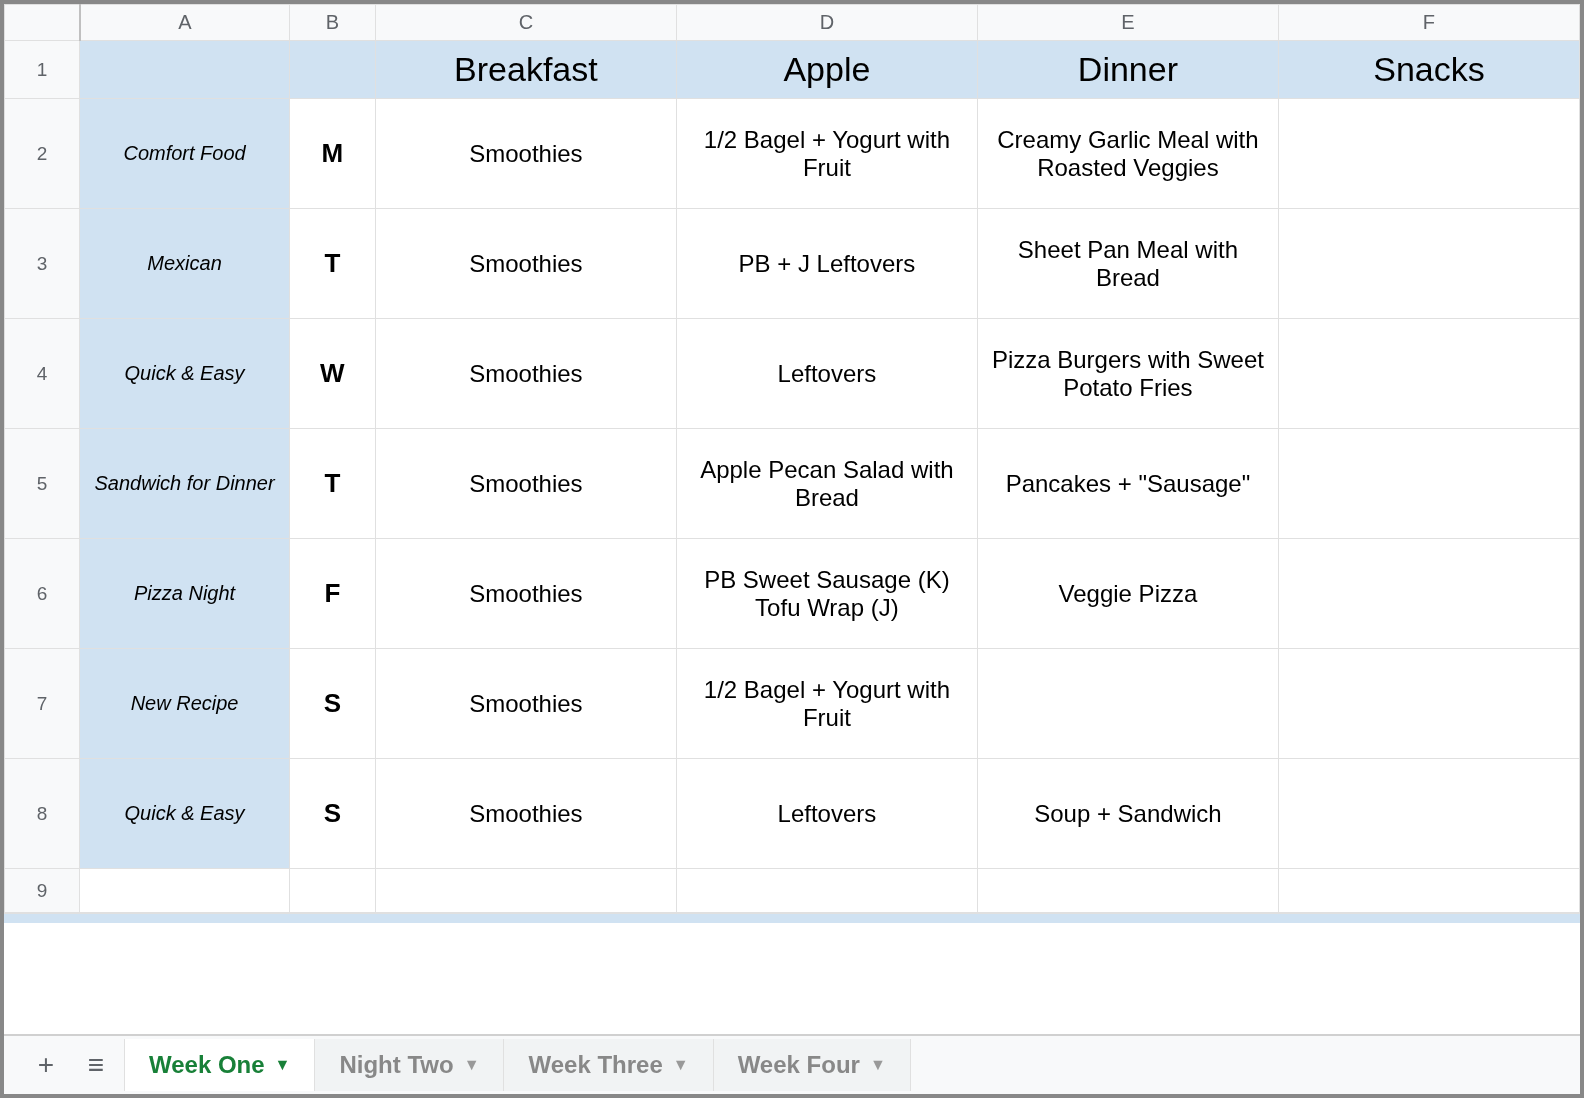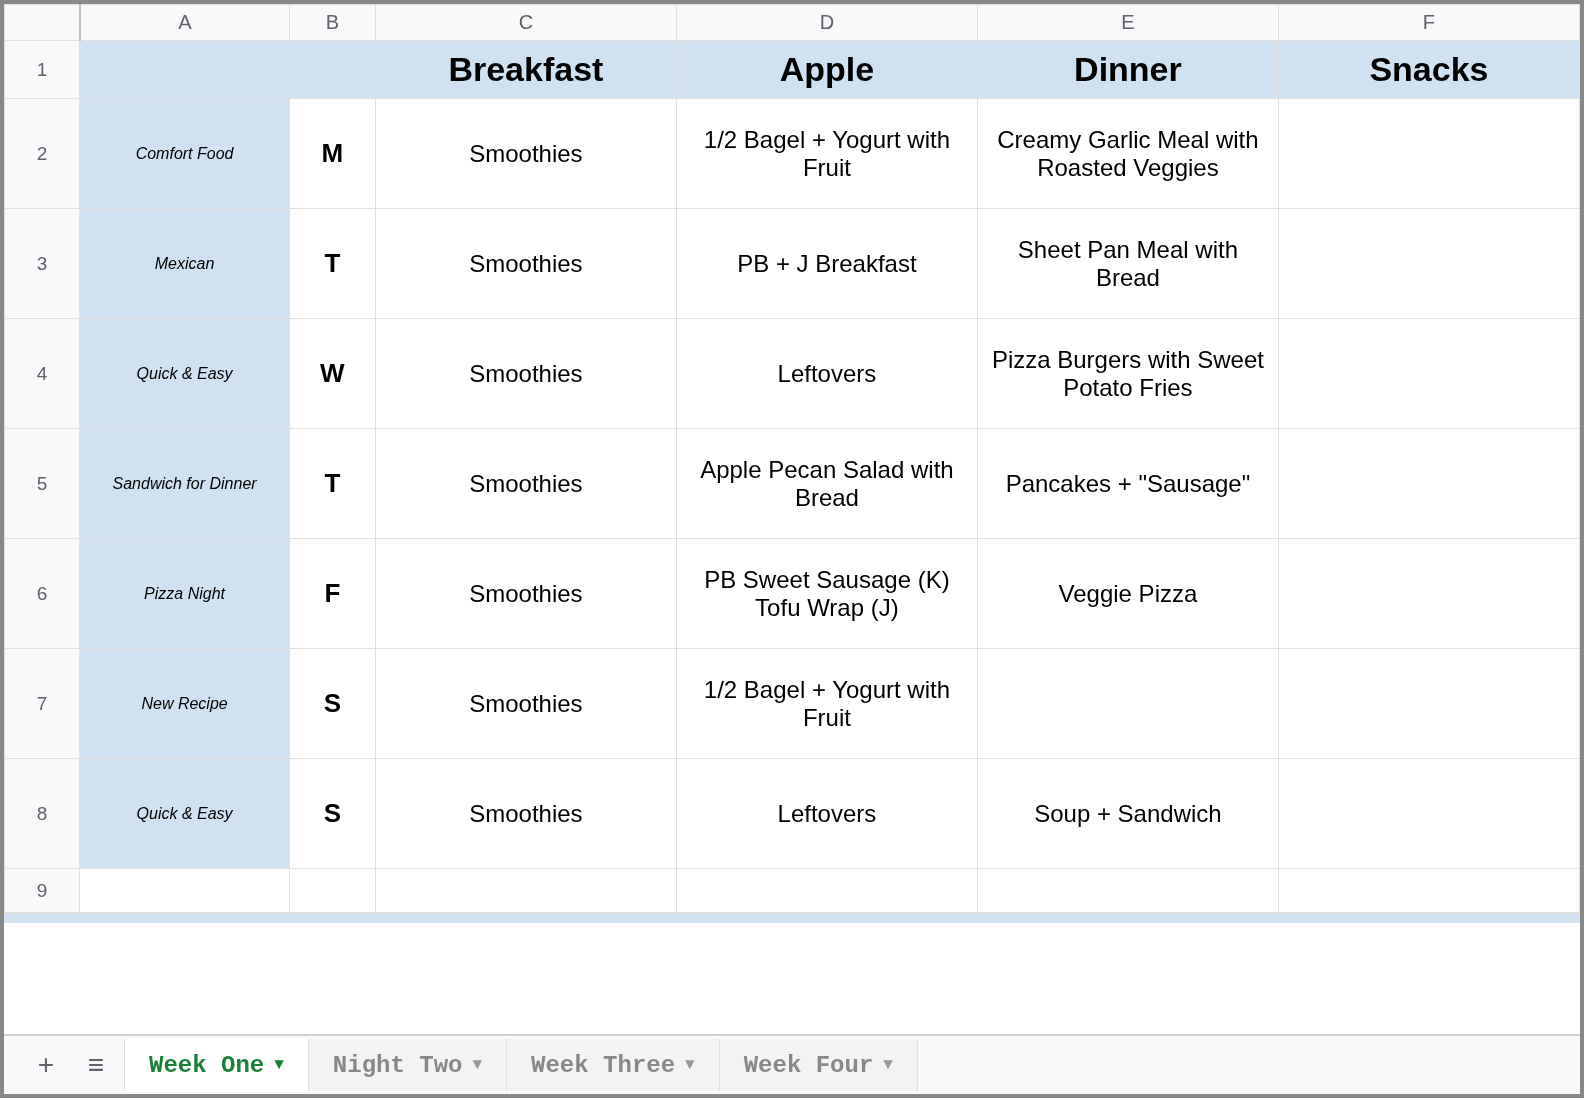--- a/index.html
+++ b/index.html
@@ -62,39 +62,39 @@
       border: 1px solid #e0e0e0;
       text-align: center;
       font-size: 24px;
       color: #000;
       padding: 8px 10px;
       vertical-align: middle;
       background: #fff;
     }
     tr.header-row td {
       background: #d0e2f2;
-      font-weight: bold;
+      font-weight: normal;
       font-size: 34px;
       height: 58px;
     }
     tr.header-row td.row-header {
       background: #f8f9fa;
       font-weight: normal;
       font-size: 19px;
     }
     tr.data-row td {
       height: 110px;
     }
     tr.data-row td.row-header {
       font-size: 19px;
     }
     td.theme-cell {
       background: #d0e2f2;
       font-style: italic;
-      font-size: 16px;
+      font-size: 20px;
     }
     td.day-cell {
       font-weight: bold;
       font-size: 26px;
     }
     tr.empty-row td {
       height: 44px;
     }
     tr.empty-row td.row-header {
       font-size: 19px;
@@ -129,21 +129,20 @@
       padding: 0 24px;
       display: flex;
       align-items: center;
       gap: 10px;
       font-size: 24px;
       font-weight: bold;
       color: #888;
       cursor: pointer;
       border-right: 1px solid #e0e0e0;
       background: #f1f3f4;
-      font-family: Liberation Mono, monospace;
     }
     .sheet-tab.active {
       background: #fff;
       color: #188038;
       border-top: none;
       border-left: 1px solid #e0e0e0;
     }
     .sheet-tab .tab-arrow {
       font-size: 16px;
     }
@@ -191,21 +190,21 @@
             <td>Smoothies</td>
             <td>1/2 Bagel + Yogurt with Fruit</td>
             <td>Creamy Garlic Meal with Roasted Veggies</td>
             <td></td>
           </tr>
           <tr class="data-row">
             <td class="row-header">3</td>
             <td class="theme-cell">Mexican</td>
             <td class="day-cell">T</td>
             <td>Smoothies</td>
-            <td>PB + J Breakfast</td>
+            <td>PB + J Leftovers</td>
             <td>Sheet Pan Meal with Bread</td>
             <td></td>
           </tr>
           <tr class="data-row">
             <td class="row-header">4</td>
             <td class="theme-cell">Quick &amp; Easy</td>
             <td class="day-cell">W</td>
             <td>Smoothies</td>
             <td>Leftovers</td>
             <td>Pizza Burgers with Sweet Potato Fries</td>

